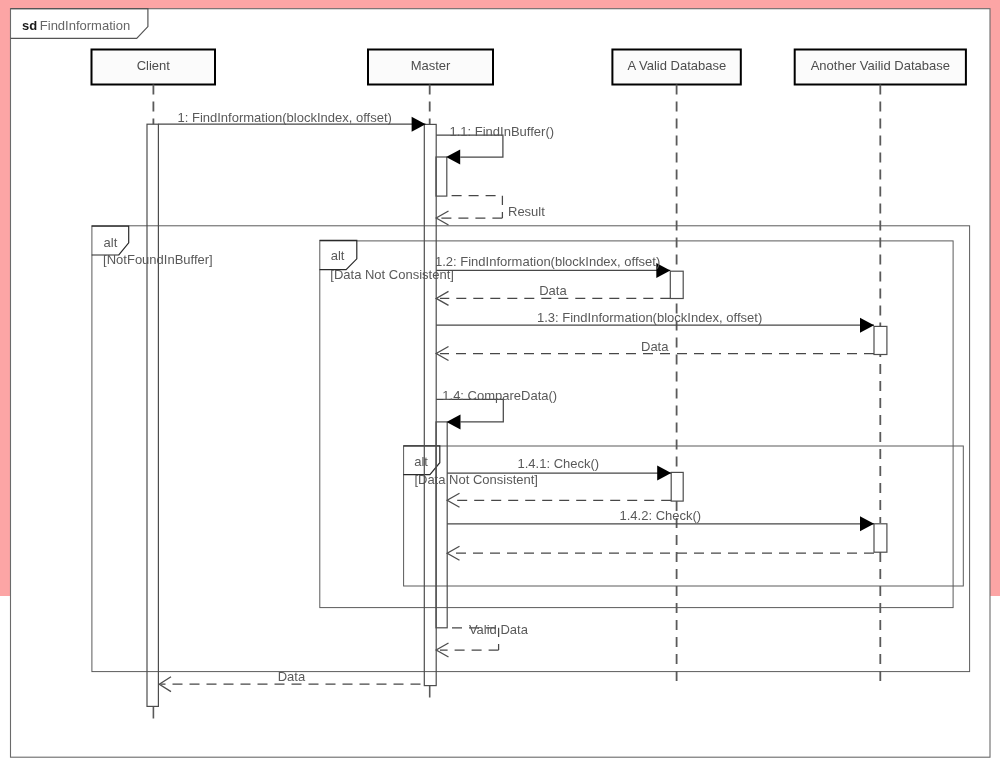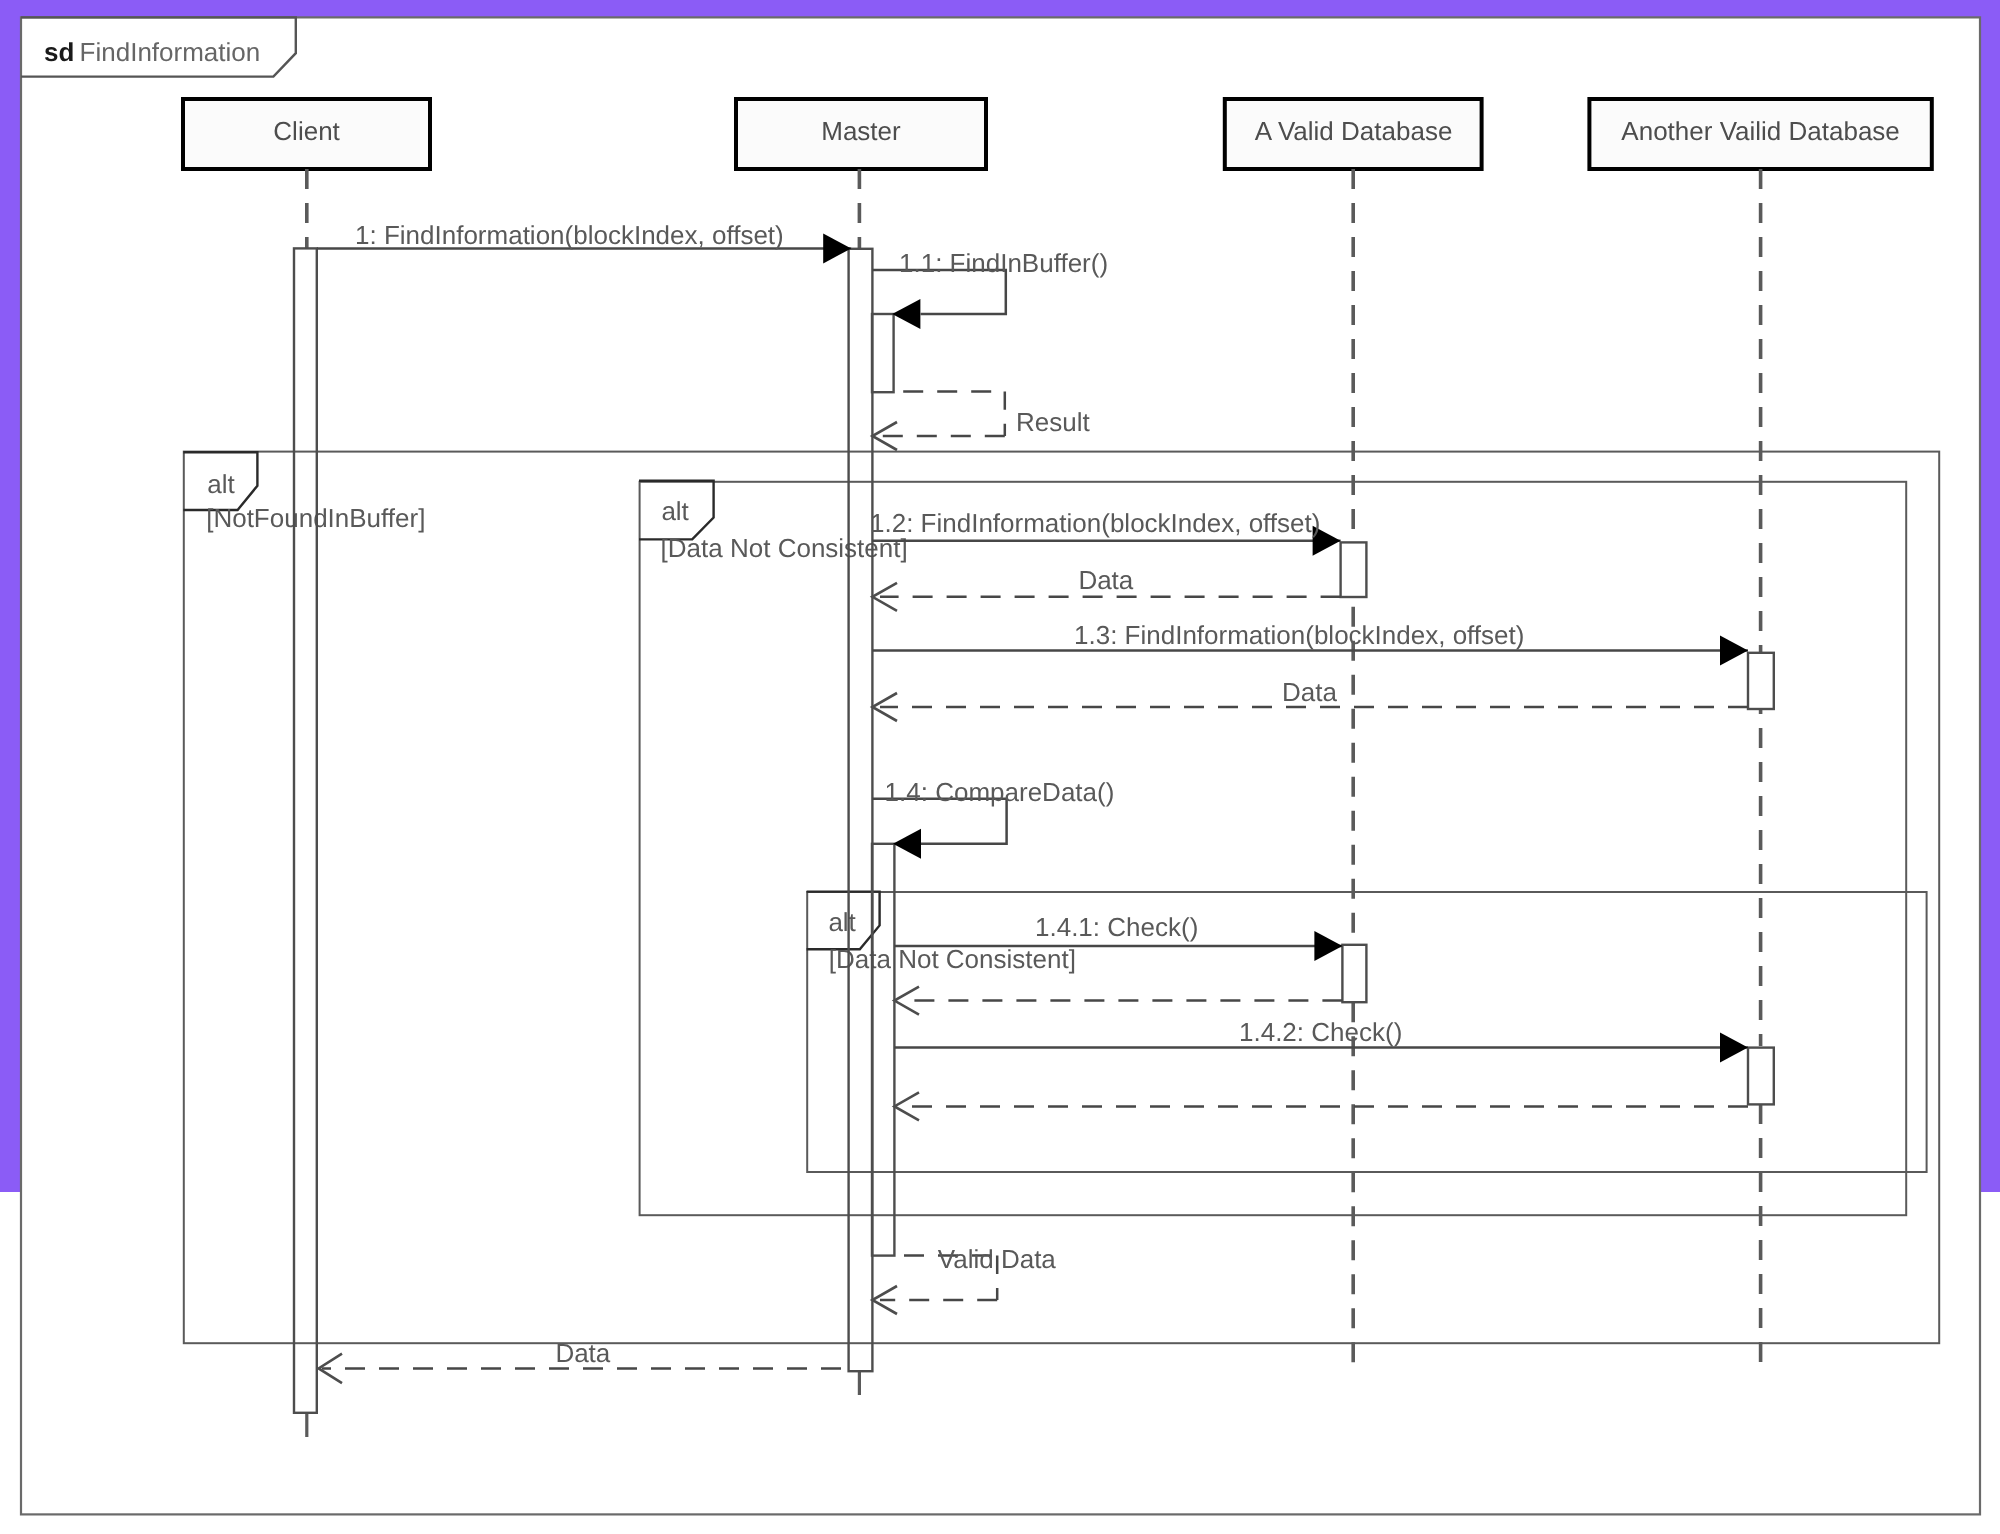--- a/index.html
+++ b/index.html
@@ -1,19 +1,19 @@
 <!DOCTYPE html>
 <html><head>
 <meta charset="utf-8">
 <title>sd FindInformation</title>
 <style>
   html,body{margin:0;padding:0;background:#ffffff;}
   body{width:1000px;height:767px;overflow:hidden;
        font-family:"Liberation Sans",sans-serif;}
-  #canvas{position:relative;width:1000px;height:596px;background:#8b5cf6;}
+  #canvas{position:relative;width:1000px;height:596px;background:#fca5a5;}
   svg#diagram{display:block;position:absolute;left:0;top:0;}
   .lbl{font-family:"Liberation Sans",sans-serif;font-size:13px;fill:#595959;}
   .lbl-b{font-family:"Liberation Sans",sans-serif;font-size:13px;fill:#1a1a1a;font-weight:bold;}
   .lbl-hdr{font-family:"Liberation Sans",sans-serif;font-size:13px;fill:#666666;}
   .lbl-box{font-family:"Liberation Sans",sans-serif;font-size:13px;fill:#4d4d4d;text-anchor:middle;}
   .lbl-frag{font-family:"Liberation Sans",sans-serif;font-size:13px;fill:#595959;}
   .frm{fill:#ffffff;stroke:#6a6a6a;stroke-width:1.1;}
   .frmhdr{fill:none;stroke:#555555;stroke-width:1.2;}
   .ll-box{fill:#fbfbfb;stroke:#000000;stroke-width:2;}
   .ll-line{stroke:#5a5a5a;stroke-width:1.8;stroke-dasharray:10 7;fill:none;}

